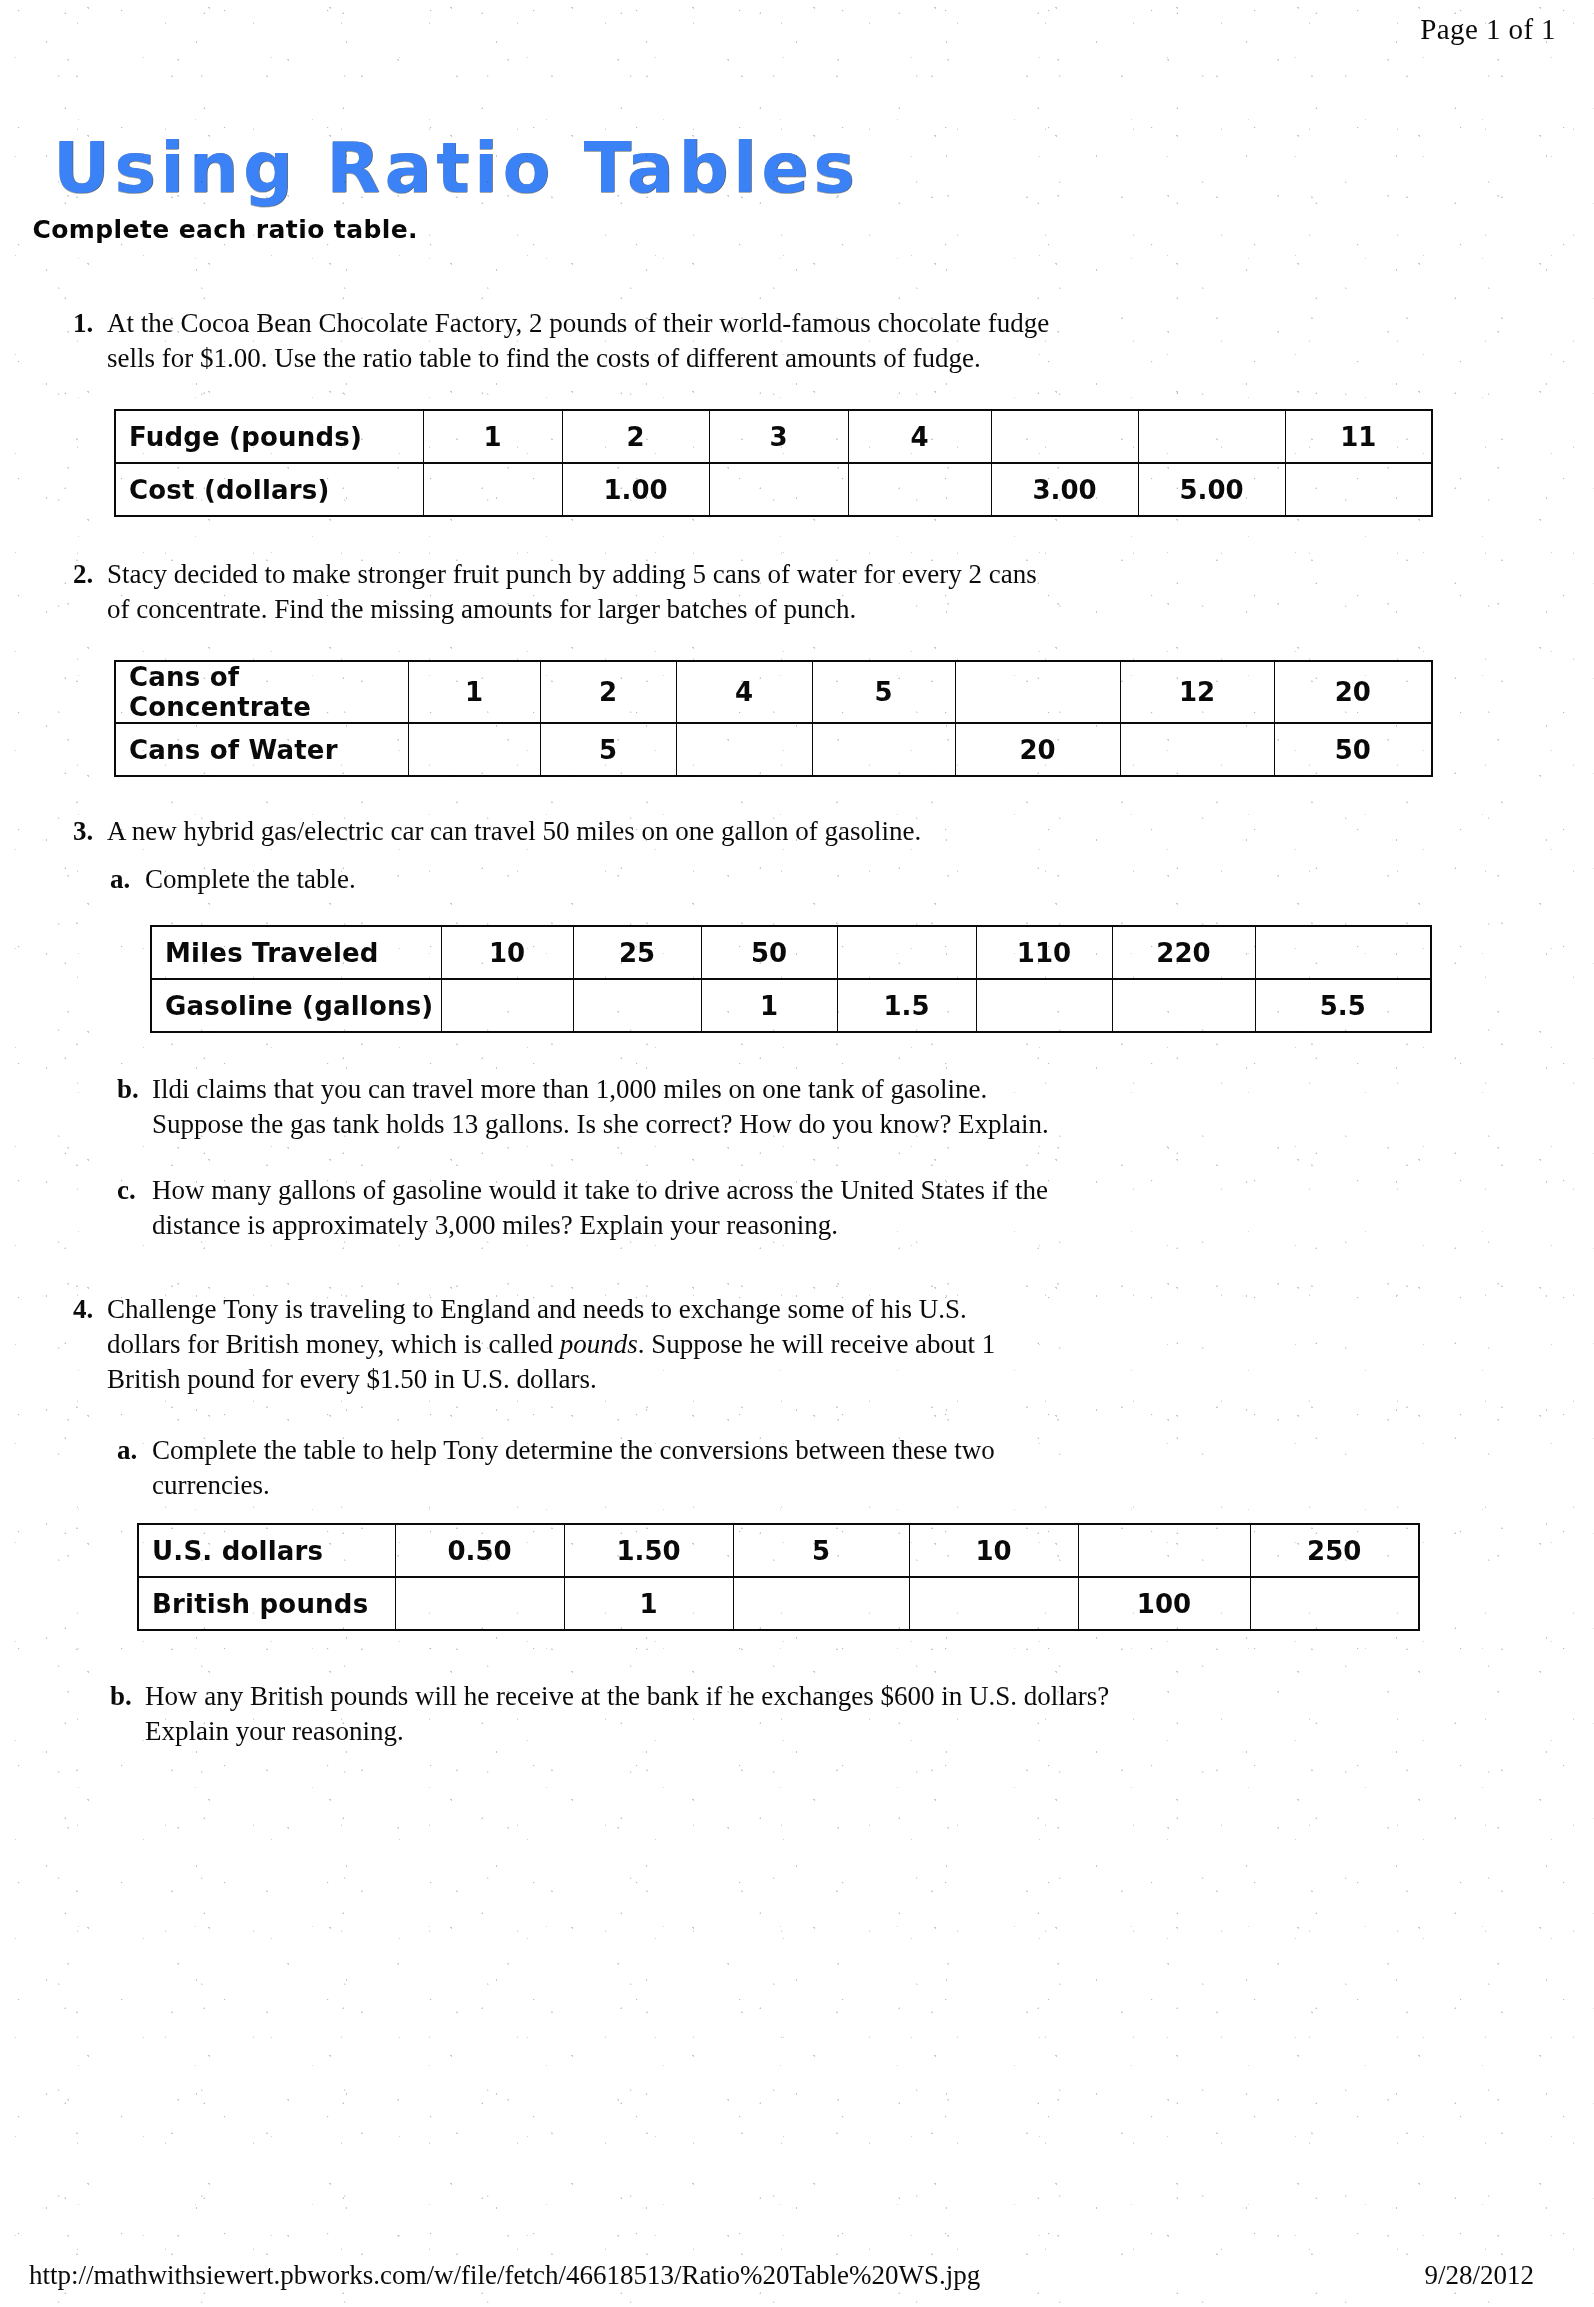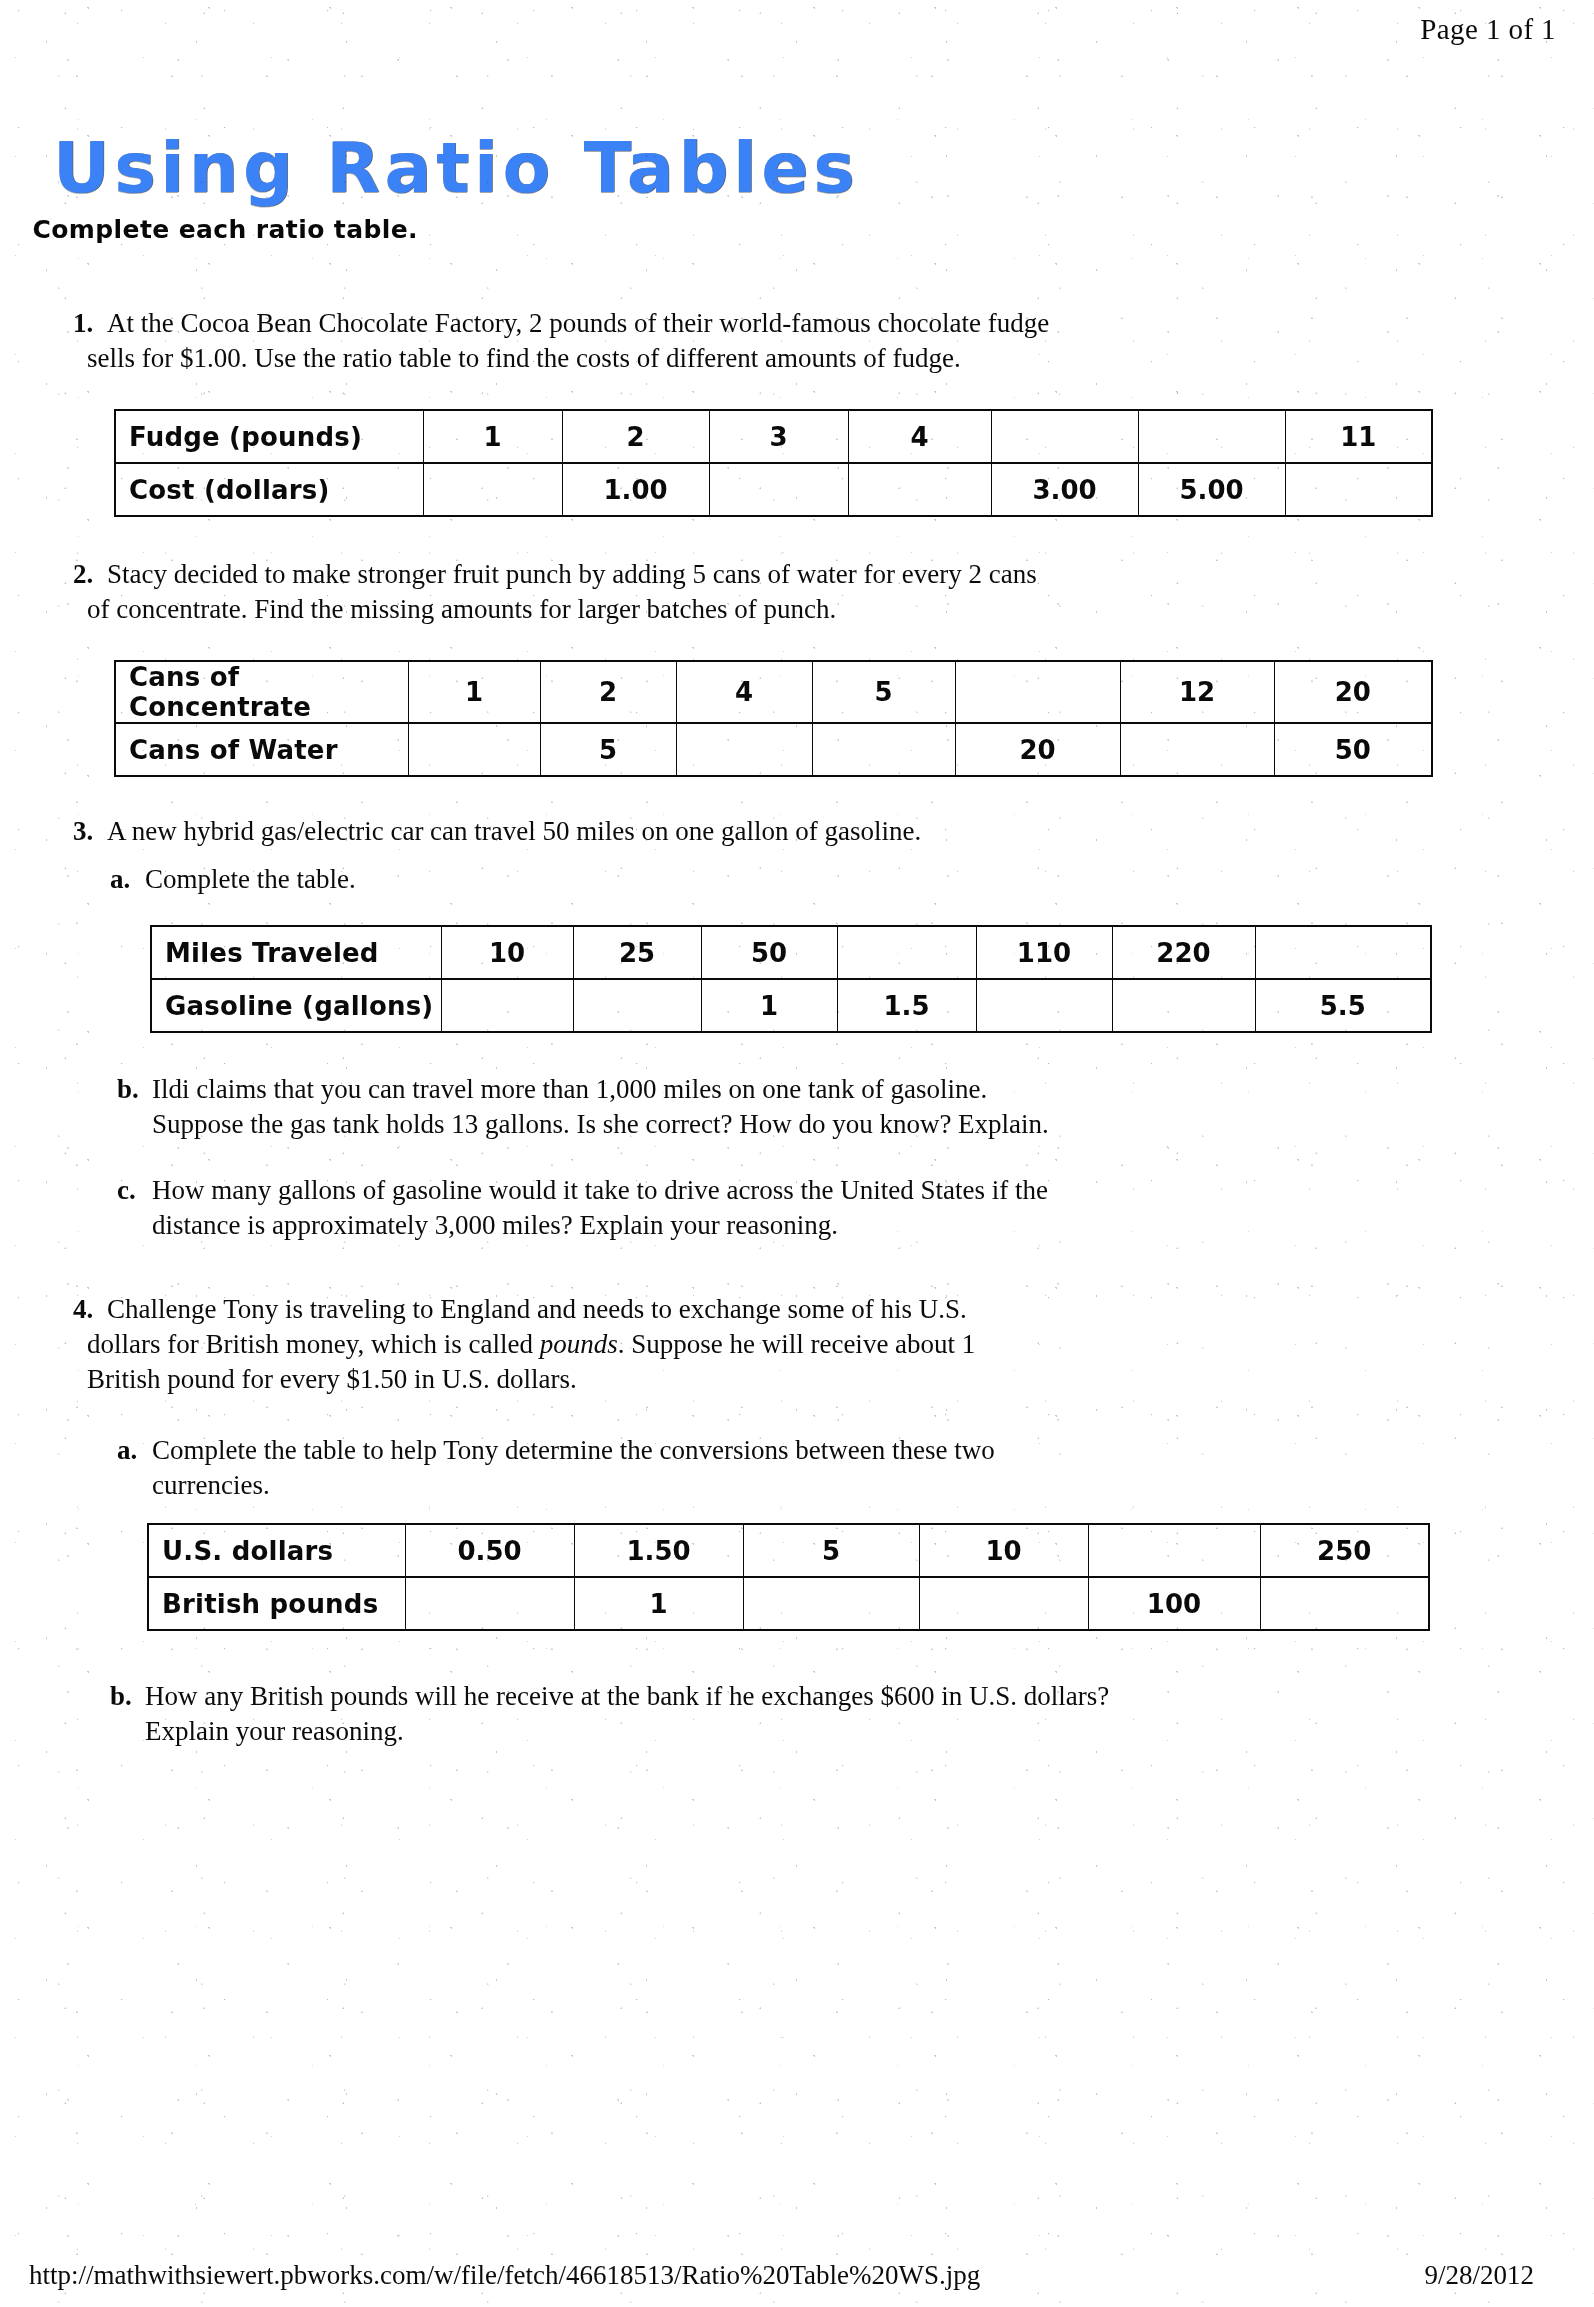--- a/index.html
+++ b/index.html
@@ -89,21 +89,21 @@
     top: 0;
     font-weight: 700;
     font-size: 27px;
   }
   .problem .body {
     display: block;
     margin-left: 34px;
   }
   .problem .cont {
     display: block;
-    margin-left: 14px;
+    margin-left: 34px;
   }
   .sub-problem {
     position: absolute;
     font-size: 27px;
     line-height: 1.30;
   }
   .sub-problem .marker {
     position: absolute;
     left: 0;
     top: 0;
@@ -316,21 +316,21 @@
   <span class="cont"><span>dollars for British money, which is called </span><em class="ital">pounds</em><span>. Suppose he will receive about 1</span></span>
   <span class="cont">British pound for every $1.50 in U.S. dollars.</span>
 </div>
 
 <div class="sub-problem" style="top:1433px; left:117px; width:1393px;">
   <span class="marker">a.</span>
   <span class="body">Complete the table to help Tony determine the conversions between these two</span>
   <span class="cont">currencies.</span>
 </div>
 
-<table class="ratio-table" id="t-currency" style="top:1523px; left:147px; width:1279px;">
+<table class="ratio-table" id="t-currency" style="top:1523px; left:137px; width:1279px;">
   <colgroup>
     <col style="width:257px">
       <col style="width:169px">
       <col style="width:169px">
       <col style="width:176px">
     <col style="width:169px">
       <col style="width:172px">
       <col style="width:169px">
   </colgroup>
   <tbody>

